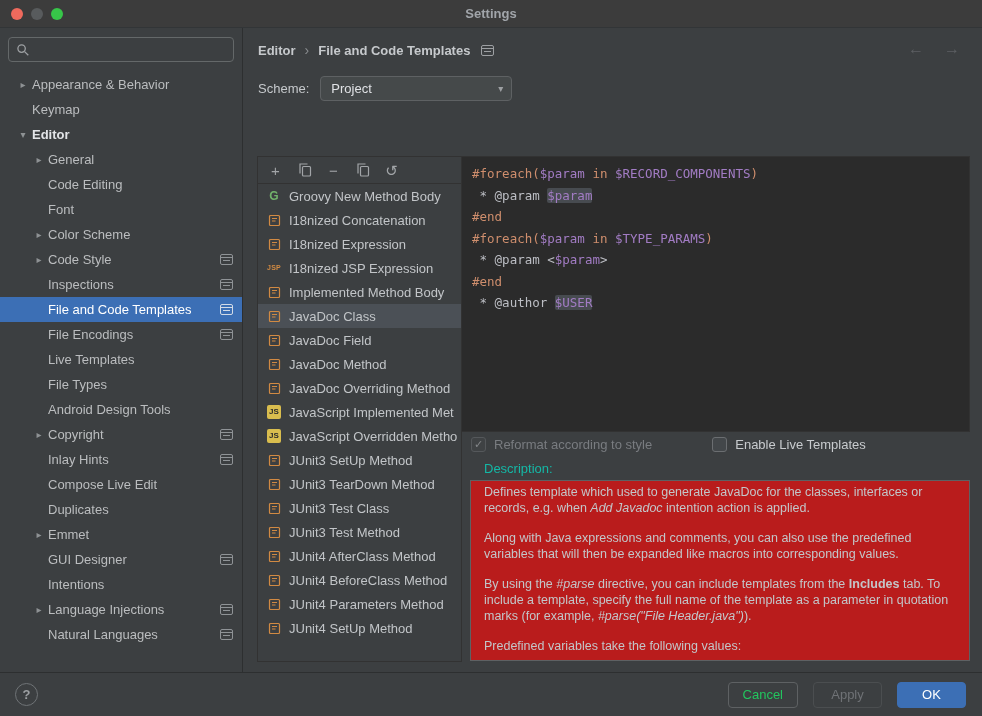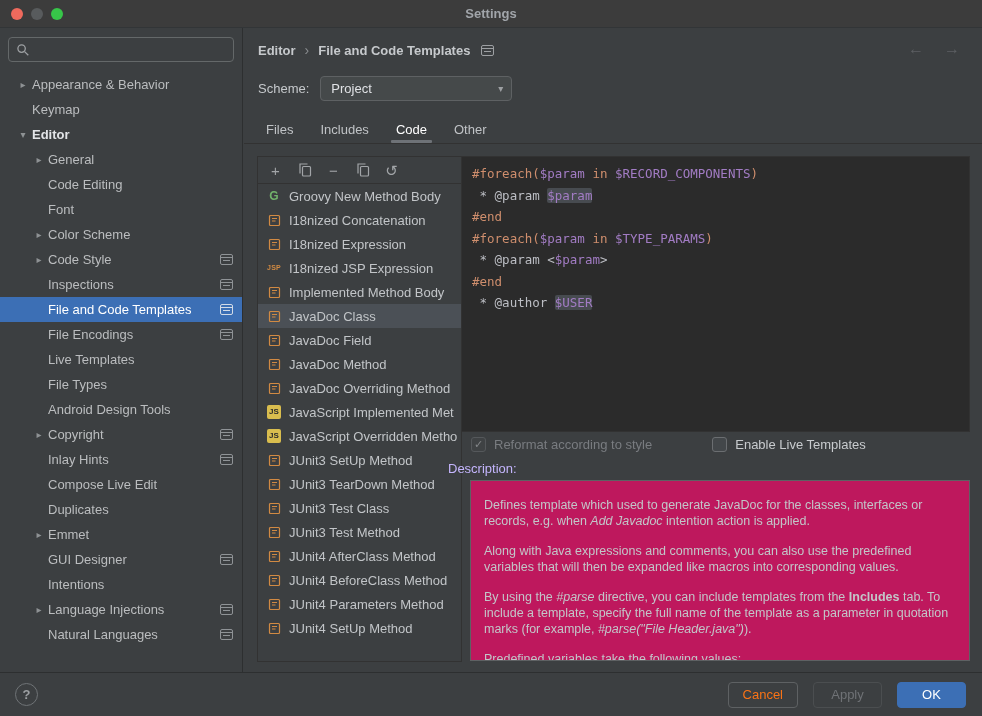--- a/index.html
+++ b/index.html
@@ -94,36 +94,36 @@
 
   
   .options-row { position:absolute; left:227px; top:409px; display:flex; align-items:center; gap:60px; }
   .opt { display:flex; align-items:center; gap:8px; color:#c8cbce; cursor:default; }
   .checkbox { width:15px; height:15px; border:1px solid #6b6e71; border-radius:3px; background:#43474a;
     display:flex; align-items:center; justify-content:center; font-size:11px; color:#c0c3c6; line-height:1; }
   .opt.disabled { color:#797c80; }
   .opt.disabled .checkbox { border-color:#55585b; background:#3f4244; color:#84878a; }
 
   
-  .desc-label { position:absolute; left:204px; top:433px; color:#c4b5fd; }
+  .desc-label { position:absolute; left:240px; top:433px; color:#14b8a6; }
   .desc-box { position:absolute; left:226px; top:452px; width:500px; height:181px;
-    background:#be185d; border:1px solid #5e6163; padding:16px 13px; color:#c3c6c9;
+    background:#b91c1c; border:1px solid #5e6163; padding:3px 13px; color:#c3c6c9;
     font-size:12.5px; line-height:16px; overflow:hidden; }
   .desc-box p { margin:0 0 14px 0; }
   .desc-box .i { font-style:italic; }
   .desc-box .b { font-weight:bold; }
 
   
   .footer { position:absolute; left:0; right:0; bottom:0; height:44px; background:var(--bg,#3c3f41);
     border-top:1px solid #2d2f30; display:flex; align-items:center; }
   .help-btn { width:23px; height:23px; border:1.5px solid #6f7376; border-radius:50%; color:#9da0a3;
     display:flex; align-items:center; justify-content:center; margin-left:15px; font-size:13px; font-weight:bold; cursor:default; }
   .footer-buttons { margin-left:auto; margin-right:16px; display:flex; gap:15px; }
   .btn { min-width:69px; height:26px; border-radius:4px; border:1px solid #5e6163;
-    background:var(--bg,#3c3f41); color:#f97316; display:flex; align-items:center; justify-content:center;
+    background:var(--bg,#3c3f41); color:#22c55e; display:flex; align-items:center; justify-content:center;
     padding:0 14px; cursor:default; }
   .btn.disabled { color:#6f7276; border-color:#4b4e50; }
   .btn.primary { background:var(--accent,#3c6fb5); border-color:var(--accent,#3c6fb5); color:#fff; }
 </style>
 </head>
 <body>
 
 <div class="window">
 
   <div class="titlebar">
@@ -307,26 +307,20 @@
     </div>
 
     <div class="scheme-row">
       <span>Scheme:</span>
       <div class="dropdown">
         <span>Project</span>
         <span class="chev">▾</span>
       </div>
     </div>
 
-    <div class="tabs">
-        <div class="tab">Files</div>
-        <div class="tab">Includes</div>
-        <div class="tab selected">Code</div>
-        <div class="tab">Other</div>
-      </div>
 
     <div class="templates-pane">
       <div class="list-toolbar">
           <span class="tb-btn">
             <span style="line-height: 1;">+</span>
           </span>
           <span class="tb-btn">
             <span style="line-height: 0;"><svg width="14" height="14" viewBox="0 0 14 14" fill="none" stroke="currentColor" stroke-width="1.2">
                 <rect x="4.5" y="3.5" width="8" height="9.5" rx="1"></rect>
                 <path d="M9.5 1h-7.5v9.5"></path>

